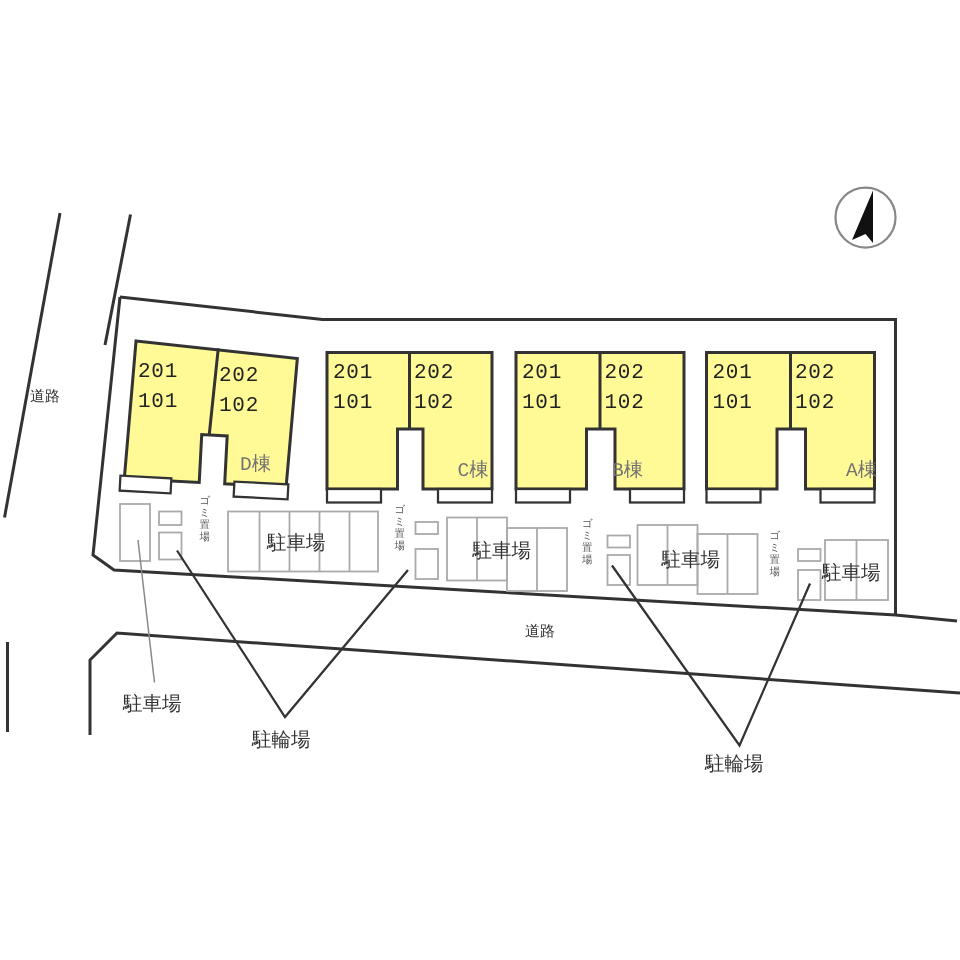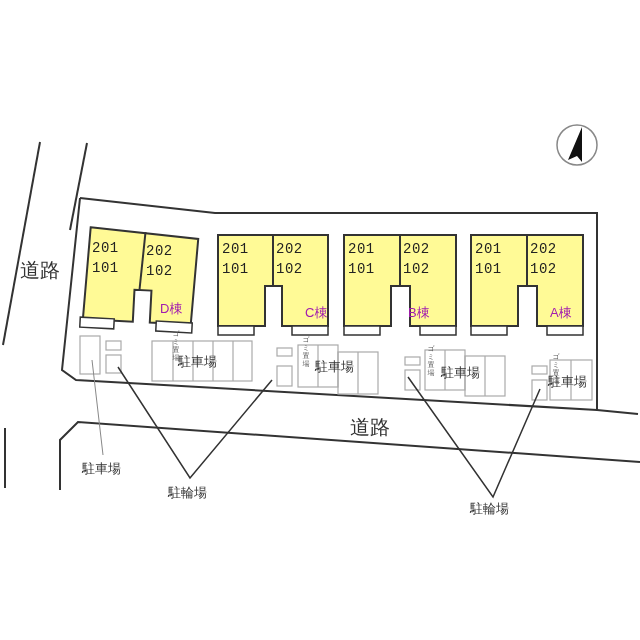--- a/index.html
+++ b/index.html
@@ -2,25 +2,25 @@
 <html><head>
   <meta charset="utf-8">
   <style>
     html, body { margin: 0; padding: 0; background: #ffffff; }
     body { width: 640px; height: 640px; position: relative; overflow: hidden;
            font-family: "DejaVu Sans", sans-serif; }
     svg.map { position: absolute; left: 0; top: 0; }
     .lbl { position: absolute; font-family: "DejaVu Sans", sans-serif; color: #333; white-space: nowrap; }
     .unit { position: absolute; font-family: Liberation Mono, monospace; font-size: 14px;
             line-height: 20px; color: #222; text-align: left; letter-spacing: 0.5px; }
-    .bname { position: absolute; font-family: Liberation Sans, sans-serif; font-size: 13px; color: #a21caf; }
-    .road { font-size: 20px; }
+    .bname { position: absolute; font-family: Liberation Mono, monospace; font-size: 13px; color: #737373; }
+    .road { font-size: 10px; }
     .park { font-size: 13px; }
     .gomi { position: absolute; font-family: "DejaVu Sans", sans-serif; font-size: 7px; line-height: 8px;
-            color: #555; width: 8px; text-align: center; word-break: break-all; margin-left: 39px; }
+            color: #555; width: 8px; word-break: break-all; }
   </style>
 </head>
 <body>
 
 <svg class="map" width="640" height="640" viewBox="0 0 640 640">
   <g stroke="#333" stroke-width="2" fill="none">
 
     <line x1="40" y1="142" x2="3" y2="345"></line>
     <line x1="87" y1="143" x2="70" y2="230"></line>
     <line x1="5" y1="428" x2="5" y2="488"></line>
@@ -119,21 +119,21 @@
 <div class="unit" style="left:348px;top:239px;width:48px;">201</div>
 <div class="unit" style="left:348px;top:259px;width:48px;">101</div>
 <div class="unit" style="left:403px;top:239px;width:48px;">202</div>
 <div class="unit" style="left:403px;top:259px;width:48px;">102</div>
 <div class="bname" style="left:408px;top:304px;">B棟</div>
 
 <div class="unit" style="left:475px;top:239px;width:48px;">201</div>
 <div class="unit" style="left:475px;top:259px;width:48px;">101</div>
 <div class="unit" style="left:530px;top:239px;width:48px;">202</div>
 <div class="unit" style="left:530px;top:259px;width:48px;">102</div>
-<div class="bname" style="left:550px;top:304px;">A棟</div>
+<div class="bname" style="left:564px;top:304px;">A棟</div>
 
 <div class="lbl park" style="left:178px;top:353px;">駐車場</div>
 <div class="lbl park" style="left:315px;top:358px;">駐車場</div>
 <div class="lbl park" style="left:441px;top:364px;">駐車場</div>
 <div class="lbl park" style="left:548px;top:373px;">駐車場</div>
 
 <div class="gomi" style="left:133px;top:330px;">ゴミ置場</div>
 <div class="gomi" style="left:263px;top:336px;">ゴミ置場</div>
 <div class="gomi" style="left:388px;top:345px;">ゴミ置場</div>
 <div class="gomi" style="left:513px;top:353px;">ゴミ置場</div>

